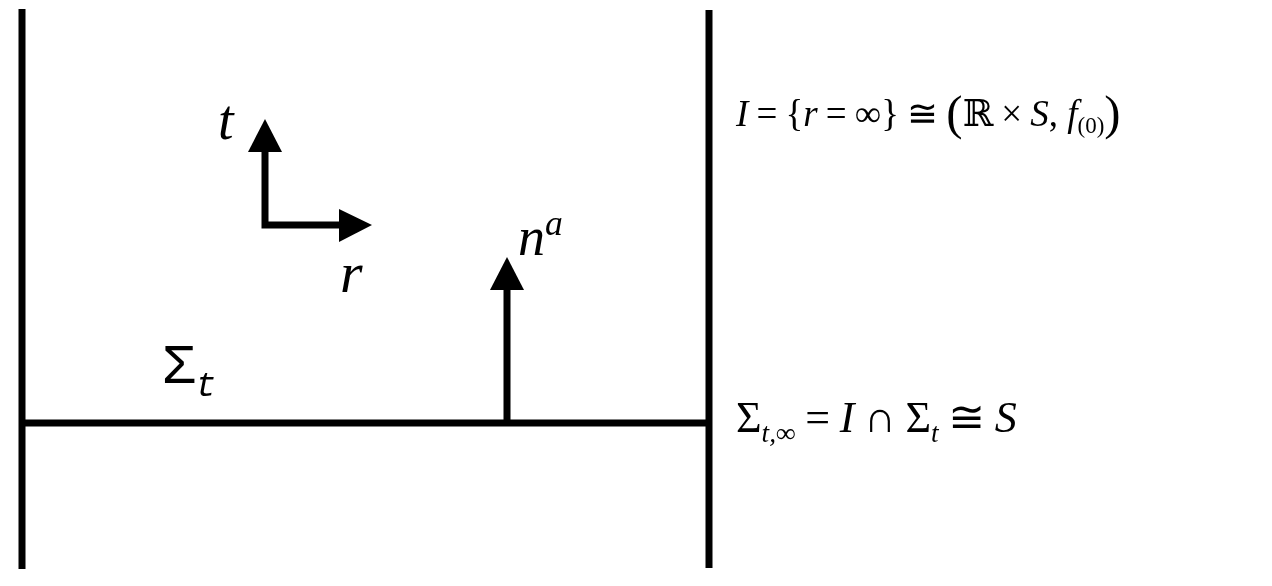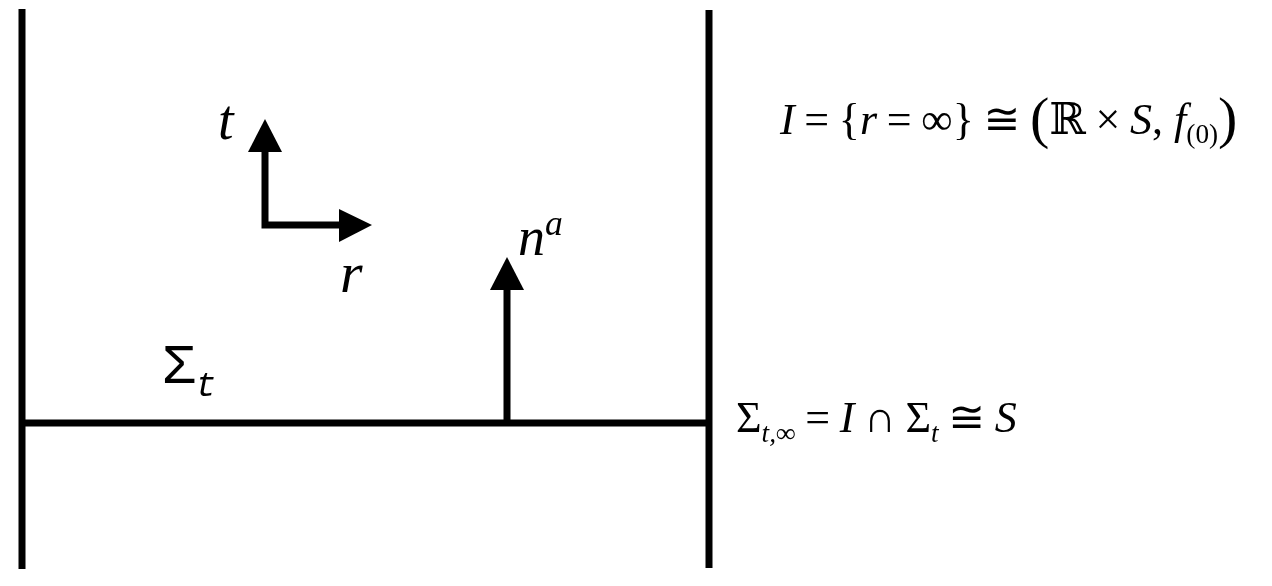--- a/index.html
+++ b/index.html
@@ -55,21 +55,21 @@
       font-weight: normal;
     }
 
     
     #lbl-t { left: 218px; top: 92px; font-size: 56px; }
     #lbl-r { left: 340px; top: 244px; font-size: 58px; }
     #lbl-n { left: 518px; top: 210px; font-size: 54px; }
     #lbl-sigma { left: 162px; top: 340px; font-size: 56px; font-family: Liberation Mono, monospace; }
 
     
-    #eq-scri { left: 736px; top: 86px; font-size: 44px; margin-left: 44px; }
+    #eq-scri { left: 736px; top: 86px; font-size: 37px; }
     #eq-cut { left: 736px; top: 396px; font-size: 44px; }
   </style>
 </head>
 <body>
 
 <svg id="canvas" width="1272" height="586" viewBox="0 0 1272 586" xmlns="http://www.w3.org/2000/svg">
 
   <line x1="22" y1="9" x2="22" y2="569" stroke="#000" stroke-width="7"></line>
 
   <line x1="709" y1="10" x2="709" y2="568" stroke="#000" stroke-width="7"></line>

